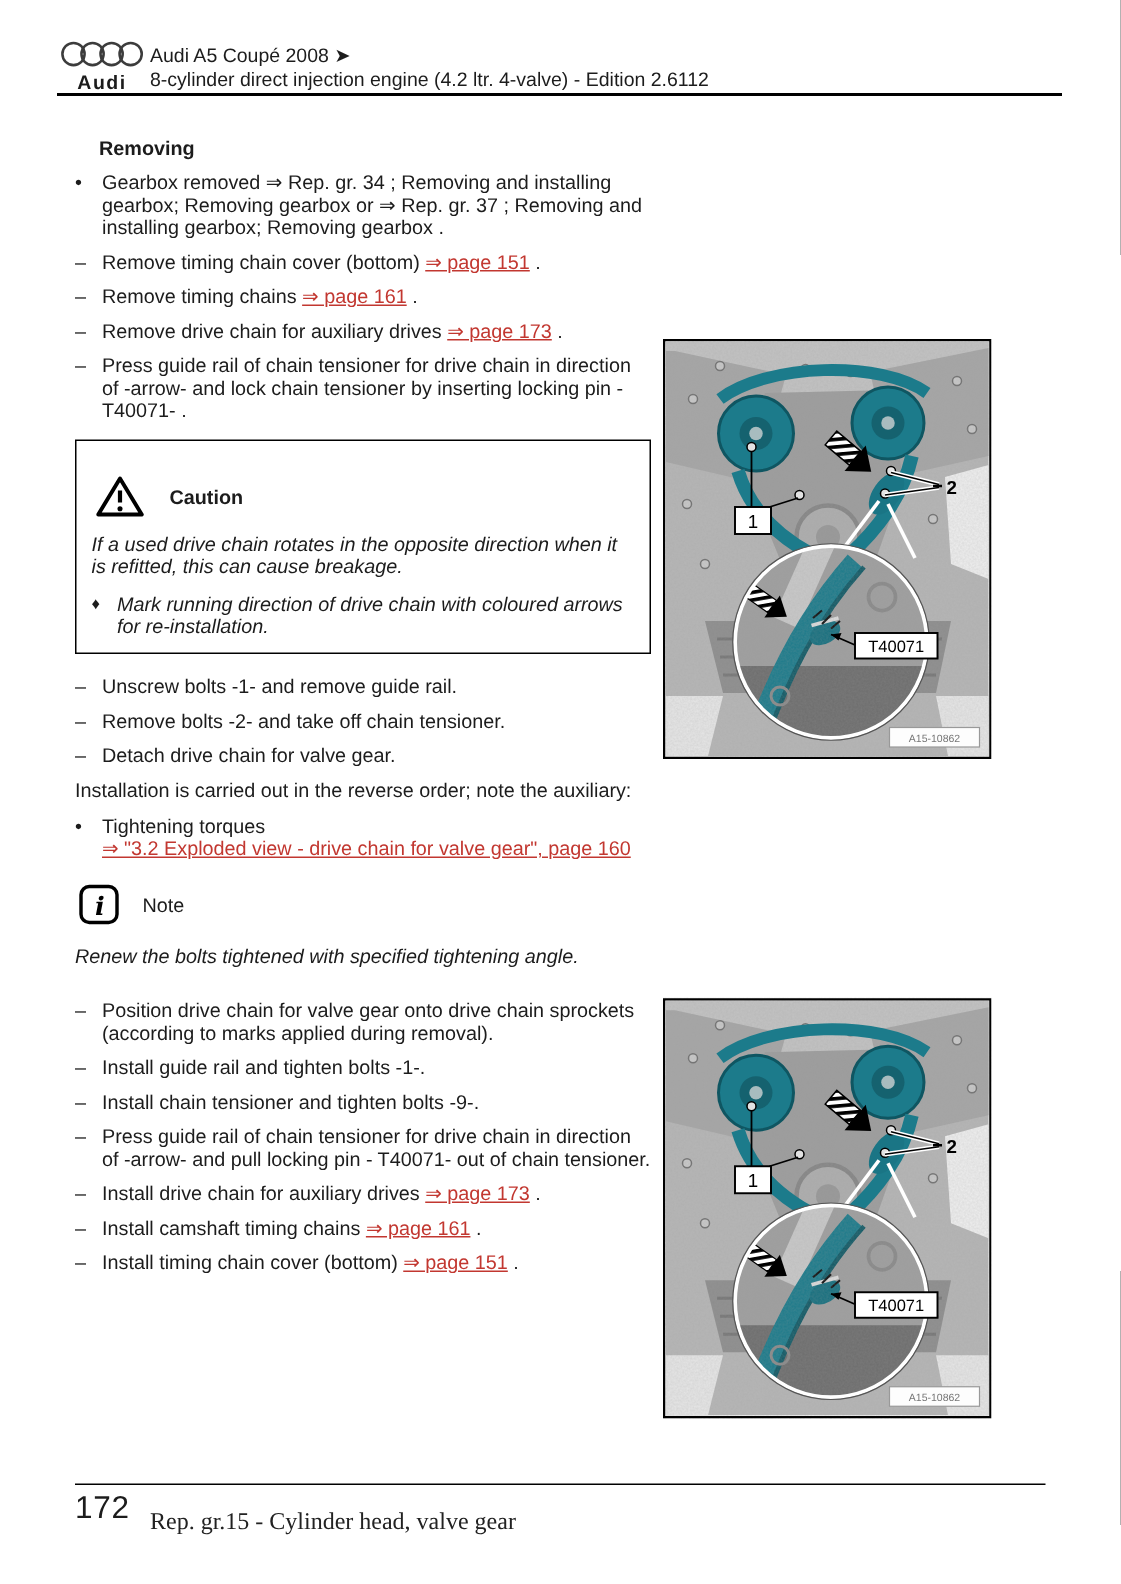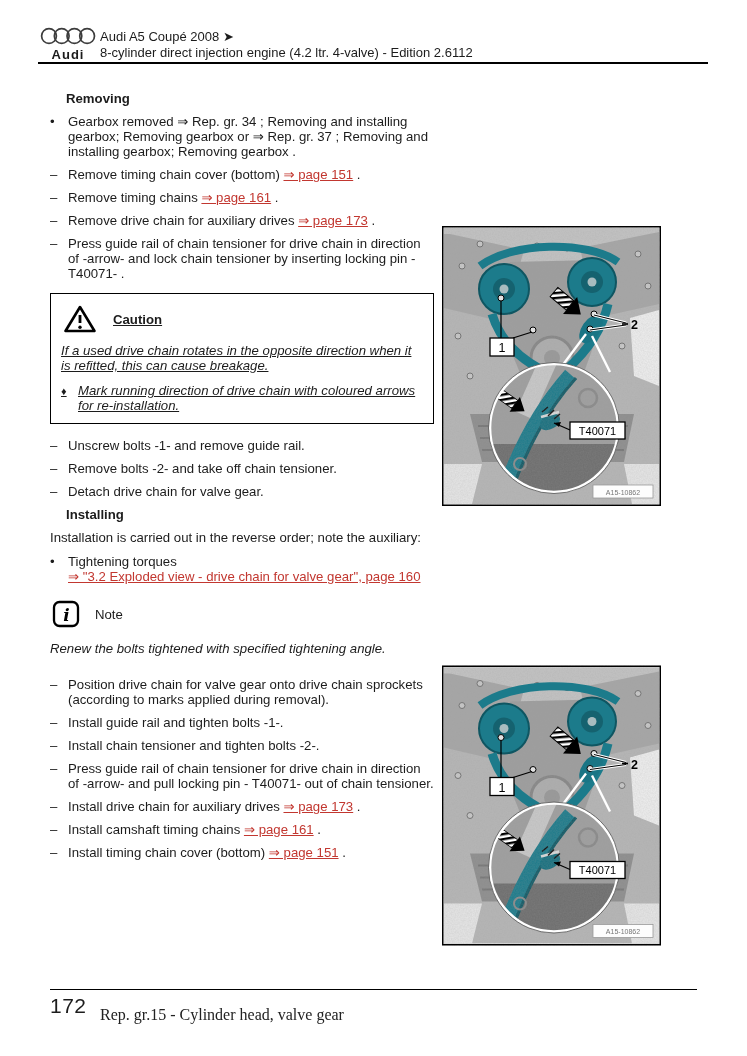--- a/index.html
+++ b/index.html
@@ -15,21 +15,21 @@
   .hdr-title { position:absolute; left:100px; top:29px; font-size:13px; line-height:15.5px; }
   .hdr-rule { position:absolute; left:38px; top:62px; width:670px; height:1.5px; background:#000; }
   
   .text-col { position:absolute; left:50px; top:91px; width:384px; font-size:13.2px; line-height:15px; }
   .sect { font-weight:bold; margin:0 0 8px 0;padding-left:16px; }
   .li { display:flex; margin:0 0 8px 0; }
   .li .mk { width:18px; flex:none; }
   .li .tx { flex:1; }
   .plink { color:#c23730; text-decoration:underline; cursor:pointer; }
   
-  .cbox { border:1.5px solid #000; padding:8px 10px 10px 10px; margin:12px 0 14px 0;text-decoration:underline; }
+  .cbox { border:1.5px solid #000; padding:20px 10px 10px 10px; margin:12px 0 14px 0; }
   .cbox-head { display:flex; align-items:center; gap:16px; margin:2px 0 9px 2px; }
   .cbox-head .lbl { font-weight:bold; }
   .cbox-body { font-style:italic; margin:0 0 10px 0; }
   .cbox-li { display:flex; font-style:italic; }
   .cbox-li .mk { width:17px; flex:none; font-style:normal; font-size:11px; padding-top:1px; }
   .cbox-li .tx { flex:1; }
   
   .note-head { display:flex; align-items:center; gap:15px; margin:16px 0 13px 2px; }
   .note-head .lbl { font-weight:normal; }
   .note-body { font-style:italic; margin:0 0 15px 0; }
@@ -116,21 +116,20 @@
     </div>
     <div class="li">
       <span class="mk">–</span>
       <span class="tx">Remove bolts -2- and take off chain tensioner.</span>
     </div>
     <div class="li">
       <span class="mk">–</span>
       <span class="tx">Detach drive chain for valve gear.</span>
     </div>
 
-    <div class="sect">Installing</div>
     <div class="li" style="margin-bottom:9px">
       <span class="tx">Installation is carried out in the reverse order; note the auxiliary:</span>
     </div>
 
     <div class="li">
       <span class="mk">•</span>
       <span class="tx">
         <span>Tightening torques</span><br>
         <span class="plink">⇒ "3.2 Exploded view - drive chain for valve gear", page 160</span>
       </span>
@@ -149,21 +148,21 @@
     <div class="li">
       <span class="mk">–</span>
       <span class="tx">Position drive chain for valve gear onto drive chain sprockets (according to marks applied during removal).</span>
     </div>
     <div class="li">
       <span class="mk">–</span>
       <span class="tx">Install guide rail and tighten bolts -1-.</span>
     </div>
     <div class="li">
       <span class="mk">–</span>
-      <span class="tx">Install chain tensioner and tighten bolts -2-.</span>
+      <span class="tx">Install chain tensioner and tighten bolts -9-.</span>
     </div>
     <div class="li">
       <span class="mk">–</span>
       <span class="tx">Press guide rail of chain tensioner for drive chain in direction of -arrow- and pull locking pin - T40071- out of chain tensioner.</span>
     </div>
     <div class="li">
       <span class="mk">–</span>
       <span class="tx"><span>Install drive chain for auxiliary drives </span><span class="plink">⇒ page 173</span><span> .</span></span>
     </div>
     <div class="li">

